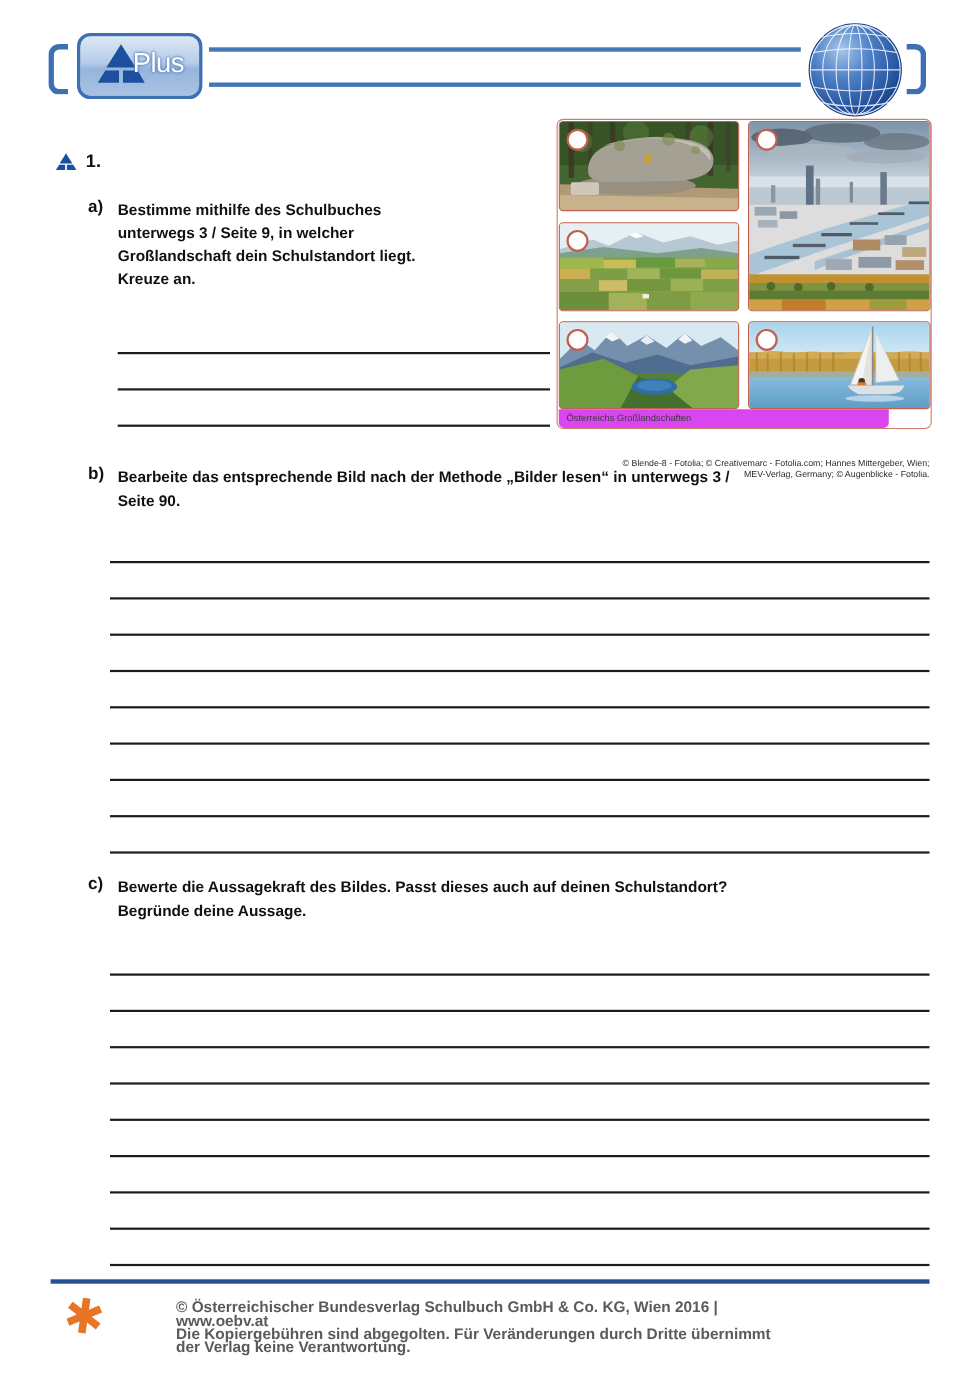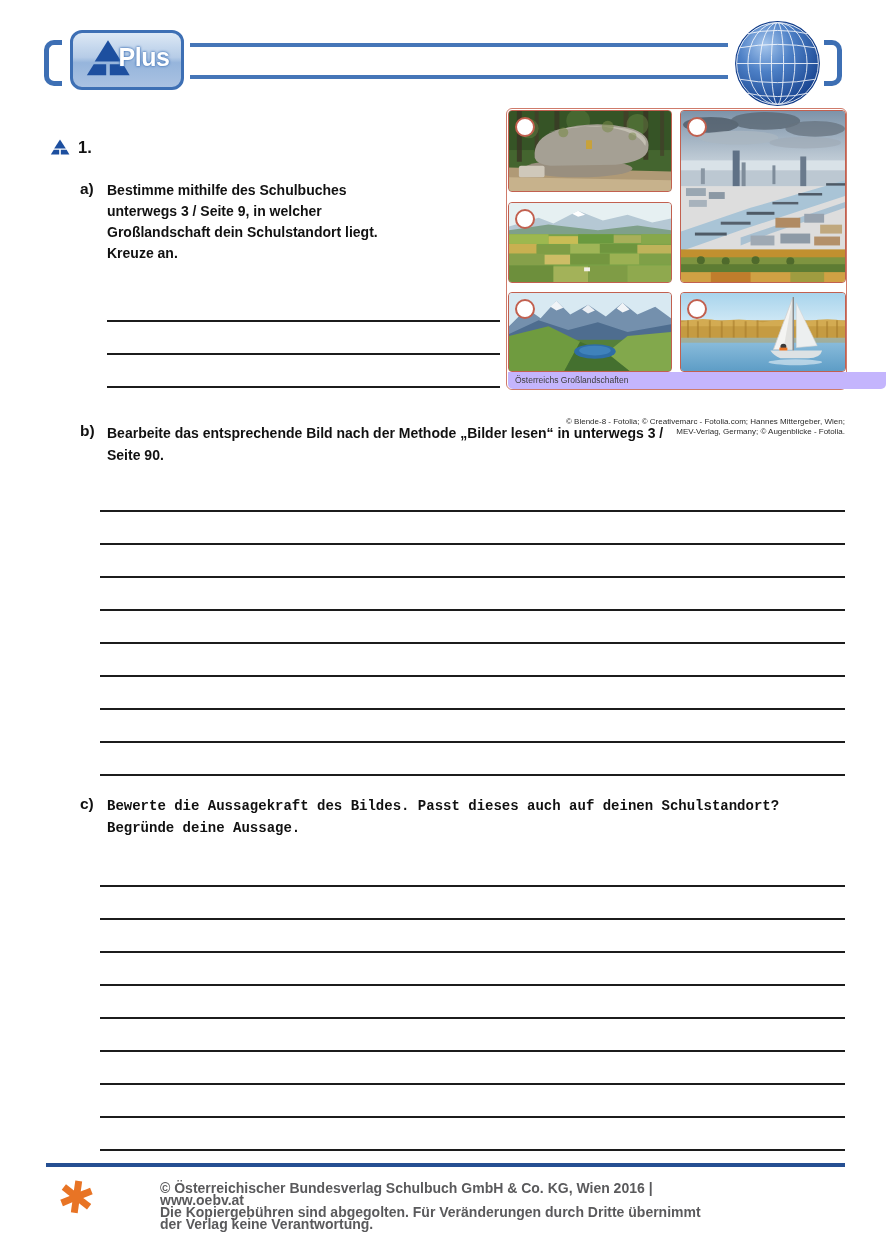--- a/index.html
+++ b/index.html
@@ -6,59 +6,59 @@
   .page{position:relative;width:890px;height:1259px;background:#ffffff;overflow:hidden;
         font-family:"Liberation Sans", sans-serif;color:#111;}
 
   
   .bracket{position:absolute;border:5px solid #3d6fb4;width:13px;height:36px;}
   .bracket.left{left:44px;top:40px;border-right:none;border-radius:10px 0 0 10px;}
   .bracket.right{left:824px;top:40px;border-left:none;border-radius:0 10px 10px 0;}
   .logo-box{position:absolute;left:70px;top:30px;width:114px;height:60px;border:3px solid #3d6fb4;
             border-radius:12px;background:linear-gradient(180deg,#dce8f5 0%,#b6cce7 45%,#96b5dc 55%,#aac2e2 100%);
             display:flex;align-items:center;justify-content:center;gap:2px;box-sizing:border-box;}
-  .logo-plus{color:#fff;font-weight:bold;font-size:25px;letter-spacing:-0.5px;
+  .logo-plus{color:#fff;font-weight:normal;font-size:25px;letter-spacing:-0.5px;
              text-shadow:0 0 2px #4576b8,0 0 3px #4576b8;margin-left:-14px;margin-top:-6px;}
   .hrule{position:absolute;left:190px;width:538px;height:3.5px;background:#4576b8;}
   .hrule.top{top:43px;}
   .hrule.bot{top:75px;}
   .page-title{position:absolute;left:206px;top:50px;font-size:17.5px;font-weight:bold;color:#6d6e71;
               letter-spacing:0.2px;}
   .globe{position:absolute;left:734px;top:20px;width:87px;height:87px;}
 
   
   .task-head{position:absolute;left:50px;top:138px;display:flex;align-items:center;gap:8px;}
   .task-num{font-size:16.5px;font-weight:bold;}
   .tri-icon{width:20px;height:18px;}
   .item-label{position:absolute;font-size:15.5px;font-weight:bold;}
   .item-text{position:absolute;font-size:14px;font-weight:bold;line-height:21px;white-space:pre-line;}
   .lbl-a{left:80px;top:180px;} .txt-a{left:107px;top:180px;width:400px;}
   .lbl-b{left:80px;top:422px;} .txt-b{left:107px;top:422px;width:745px;line-height:22px;}
-  .lbl-c{left:80px;top:795px;} .txt-c{left:107px;top:795px;width:745px;line-height:22px;font-family:Liberation Mono, monospace;}
+  .lbl-c{left:80px;top:795px;} .txt-c{left:107px;top:795px;width:745px;line-height:22px;}
 
   .ans-block{position:absolute;}
   .blk-a{left:107px;top:289px;width:393px;}
   .blk-b{left:100px;top:479px;width:745px;}
   .blk-c{left:100px;top:854px;width:745px;}
   .ans-line{height:31px;border-bottom:2px solid #1c1c1c;}
 
   
   .figure{position:absolute;left:506px;top:108px;width:341px;height:282px;border:1px solid #cf7b6b;
           border-radius:6px;box-sizing:border-box;}
   .photo{position:absolute;border:1px solid #c2604f;border-radius:4px;overflow:hidden;box-sizing:border-box;
          background:#ddd;}
   .photo svg{display:block;width:100%;height:100%;}
   .ph-1{left:1px;top:1px;width:164px;height:82px;}
   .ph-2{left:1px;top:93px;width:164px;height:81px;}
   .ph-3{left:1px;top:183px;width:164px;height:80px;}
   .ph-4{left:173px;top:1px;width:166px;height:173px;}
   .ph-5{left:173px;top:183px;width:166px;height:80px;}
   .chk{position:absolute;left:6px;top:6px;width:20px;height:20px;border-radius:50%;
        background:#fff;border:2px solid #c2604f;box-sizing:border-box;}
-  .fig-caption{position:absolute;left:1px;top:263px;width:378px;height:17px;background:#c4b5fd;
+  .fig-caption{position:absolute;left:1px;top:263px;width:300px;height:17px;background:#d946ef;
                font-size:8.5px;color:#3c3c3c;line-height:17px;padding-left:7px;box-sizing:border-box;
                border-radius:0 0 5px 5px;}
   .credits{position:absolute;left:400px;top:393px;width:445px;text-align:right;font-size:8px;
            color:#2b2b2b;line-height:9.5px;margin-top:24px;}
 
   
   .f-rule{position:absolute;left:46px;top:1163px;width:799px;height:4px;background:#254f92;}
   .f-logo{position:absolute;left:58px;top:1176px;font-size:44px;color:#e87425;transform:rotate(8deg);line-height:1;}
   .f-text{position:absolute;left:160px;top:1182px;font-size:14px;color:#5a5a5c;line-height:12px;width:560px;font-weight:bold;}
 </style>

